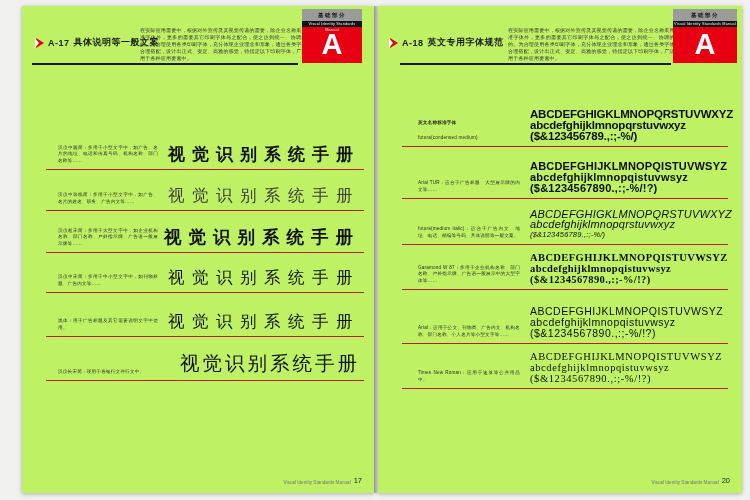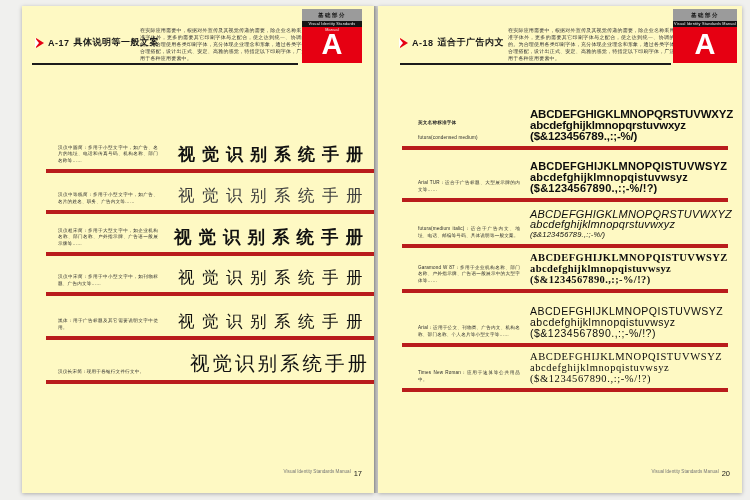--- a/index.html
+++ b/index.html
@@ -3,34 +3,34 @@
 <meta charset="utf-8">
 <style>
   html,body{margin:0;padding:0;}
   body{
     width:750px;height:500px;position:relative;overflow:hidden;
     background:#f0f0ee;
     font-family:"Liberation Sans","DejaVu Sans",sans-serif;
     color:#1a1a1a;
   }
   .page{
-    position:absolute;top:6px;height:487px;background:#fef9c3;
+    position:absolute;top:6px;height:487px;background:#bef264;
     box-shadow:0 1px 4px rgba(0,0,0,.28);
   }
   .page-left{left:22px;width:352px;}
   .page-right{left:378px;width:364px;}
   .gutter{
     position:absolute;left:374px;top:6px;width:4px;height:487px;
     background:linear-gradient(90deg,rgba(0,0,0,.30),rgba(0,0,0,.06));
   }
 
   
   .header-title{position:absolute;top:30px;display:flex;align-items:center;gap:4px;}
   .page-left .header-title{left:14px;}
-  .page-right .header-title{left:22px;}
+  .page-right .header-title{left:12px;}
   .arrow{width:0;height:0;border-top:5px solid transparent;border-bottom:5px solid transparent;
     border-left:8px solid #e60012;position:relative;}
   .arrow::after{content:"";position:absolute;left:-9px;top:-5px;width:0;height:0;
     border-top:5px solid transparent;border-bottom:5px solid transparent;border-left:4px solid #fff;}
   .title-code,.title-text{font-weight:bold;font-size:9px;letter-spacing:.5px;}
   .intro{
     position:absolute;top:21px;width:172px;font-size:5px;line-height:7px;
     text-align:justify;color:#333;letter-spacing:.2px;
   }
   .page-left .intro{left:118px;}
@@ -44,22 +44,22 @@
   .page-left .corner-tab{right:12px;width:60px;}
   .page-right .corner-tab{right:5px;width:64px;}
   .tab-gray{height:12px;line-height:12px;background:#9b9b9b;color:#141414;
     font-size:5.5px;font-weight:bold;text-align:center;letter-spacing:1.5px;}
   .tab-black{height:6px;line-height:6px;background:#141414;color:#f2f2f2;
     font-size:3.8px;text-align:center;letter-spacing:.2px;}
   .tab-red{height:36px;background:#e60012;color:#fff;text-align:center;
     font-size:29px;line-height:35px;font-weight:bold;}
 
   
-  .row{position:absolute;border-bottom:4px solid #b91c1c;}
-  .page-left .row{left:24px;right:0;}
+  .row{position:absolute;border-bottom:1px solid #b91c1c;}
+  .page-left .row{left:24px;right:10px;}
   .page-right .row{left:24px;right:14px;}
   .row-label{
     position:absolute;bottom:5px;font-size:4.6px;line-height:6.4px;color:#2a2a2a;
     text-align:justify;letter-spacing:.2px;
   }
   .page-left .row-label{left:12px;width:100px;}
   .page-right .row-label{left:16px;width:102px;}
   .lab-b{font-weight:bold;display:block;margin-bottom:8px;}
 
   .row-sample{position:absolute;right:4px;bottom:3px;white-space:nowrap;color:#111;}
@@ -73,21 +73,21 @@
   .en-sample{position:absolute;left:128px;bottom:4px;white-space:nowrap;color:#0d0d0d;}
   .en1{font-weight:bold;font-size:11.5px;line-height:11px;letter-spacing:-.2px;}
   .en2{font-weight:bold;font-size:11px;line-height:11px;letter-spacing:.2px;}
   .en3{font-style:italic;font-size:11px;line-height:10.5px;letter-spacing:.2px;}
   .en3 .sym-small{font-size:7.5px;}
   .en4{font-family:"Liberation Serif",serif;font-weight:bold;font-size:10.5px;line-height:11px;letter-spacing:.4px;}
   .en5{font-size:10.5px;line-height:11px;letter-spacing:.5px;}
   .en6{font-family:"Liberation Serif",serif;font-size:10.5px;line-height:11px;letter-spacing:.6px;}
 
   
-  .footer{position:absolute;bottom:15px;right:12px;display:flex;align-items:flex-start;gap:3px;}
+  .footer{position:absolute;bottom:8px;right:12px;display:flex;align-items:flex-end;gap:3px;}
   .footer-label{font-size:4.6px;color:#777;}
   .footer-num{font-size:7.5px;color:#1a1a1a;}
 </style>
 </head>
 <body>
 
 <div class="page page-left">
 
   <div class="header-title">
     <span class="arrow"></span>
@@ -132,21 +132,21 @@
     <span class="footer-label">Visual Identity Standards Manual</span>
     <span class="footer-num">17</span>
   </div>
 </div>
 
 <div class="page page-right">
 
   <div class="header-title">
     <span class="arrow"></span>
     <span class="title-code">A-18</span>
-    <span class="title-text">适合于广告内文</span>
+    <span class="title-text">英文专用字体规范</span>
   </div>
   <div class="intro">在实际应用需要中，根据对外宣传及其视觉传递的需要，除企业名称采用标准字体外，更多的需要其它印刷字体与之配合，使之达到统一、协调的目的。为合理使用各类印刷字体，充分体现企业理念和形象，通过各类字体的合理搭配，设计出正式、安定、高雅的感觉，特指定以下印刷字体，广泛应用于各种应用要素中。</div>
   <div class="header-rule"></div>
 
   <div class="corner-tab">
     <div class="tab-gray">基础部分</div>
     <div class="tab-black">Visual Identity Standards Manual</div>
     <div class="tab-red">A</div>
   </div>
 

